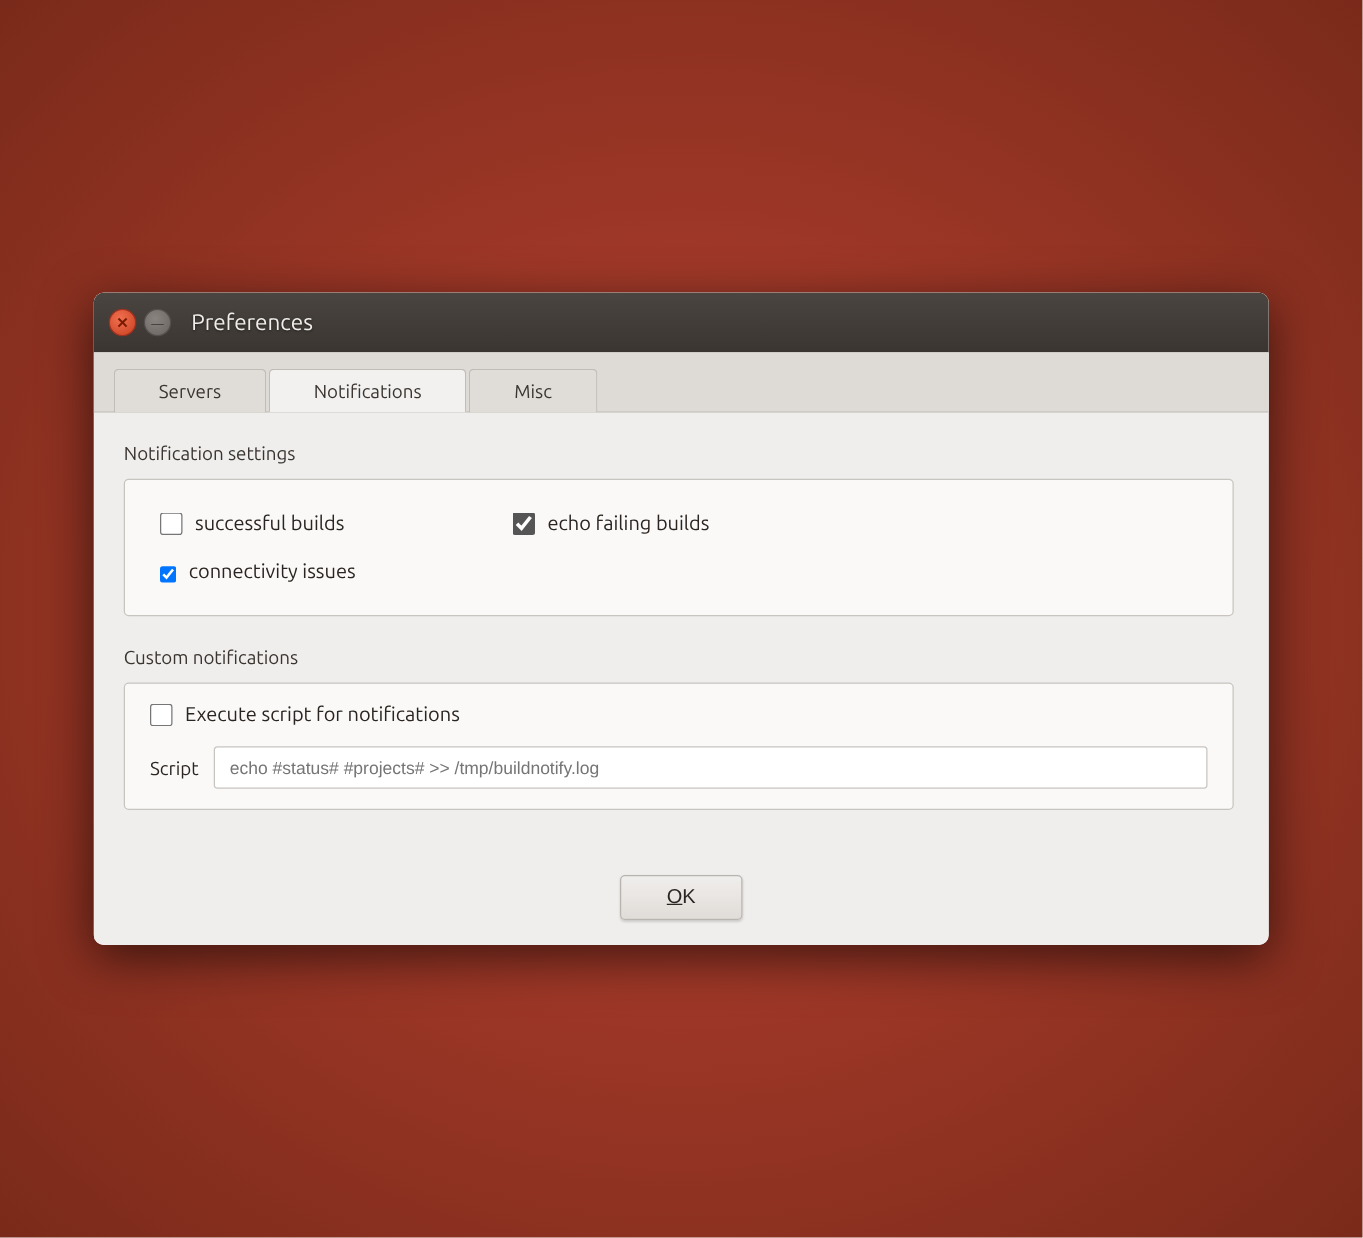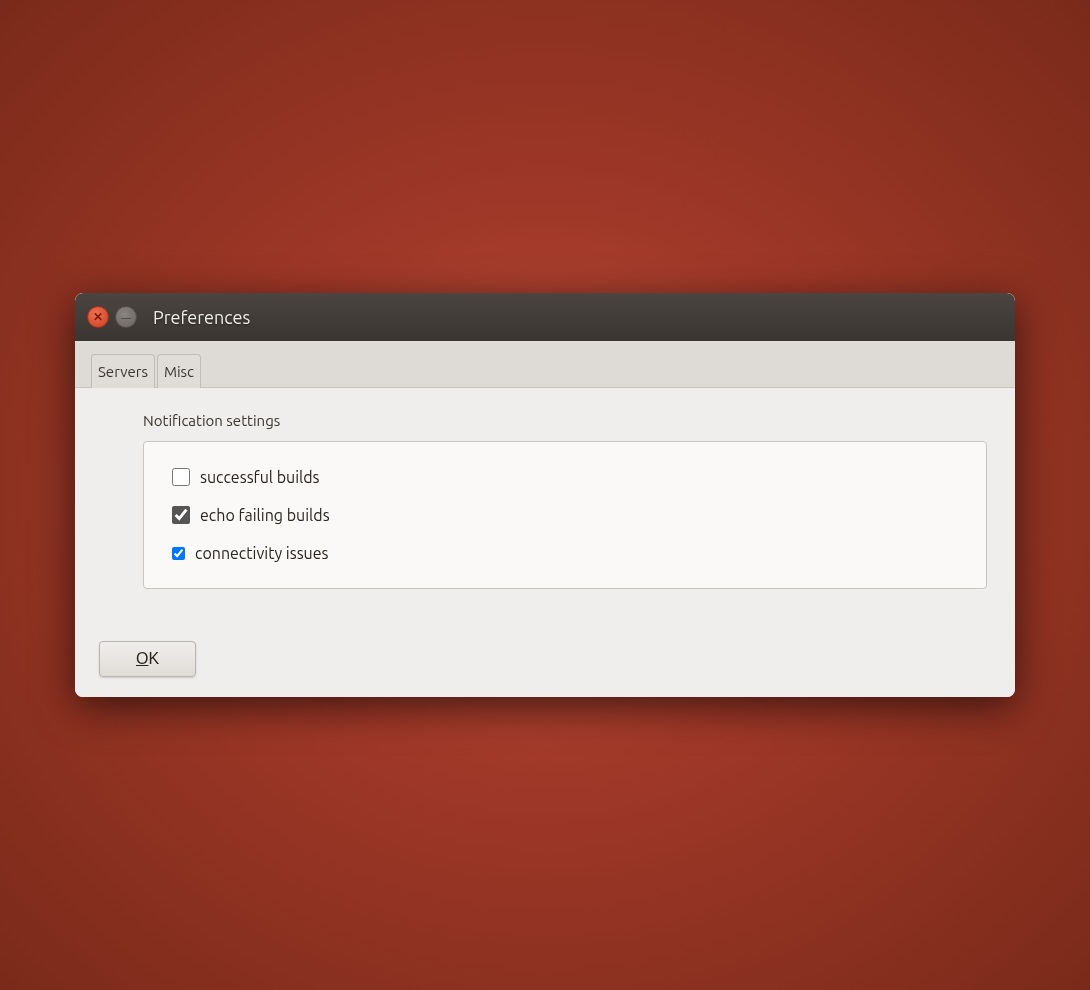--- a/index.html
+++ b/index.html
@@ -86,21 +86,21 @@
 
     .tabs {
       display: flex;
       padding: 12px 16px 0 16px;
       gap: 2px;
       background: #dedad6;
       border-bottom: 1px solid #c8c4c0;
     }
 
     .tab {
-      padding: 8px 6px;
+      padding: 8px 35px;
       border: 1px solid #c0bcb8;
       border-bottom: none;
       border-radius: 4px 4px 0 0;
       cursor: pointer;
       font-size: 15px;
       background: #e0dcd8;
       color: #3a3530;
       position: relative;
       bottom: -1px;
     }
@@ -108,21 +108,20 @@
     .tab.active {
       background: #f2f1f0;
       border-color: #c0bcb8;
       border-bottom: 1px solid #f2f1f0;
       z-index: 1;
       font-weight: normal;
     }
 
     .main-content {
       padding: 24px 28px 20px 24px;
-      margin-left: 44px;
     }
 
     .section {
       margin-bottom: 24px;
     }
 
     .section-title {
       font-size: 15px;
       color: #3a3530;
       margin-bottom: 12px;
@@ -130,21 +129,21 @@
 
     .section-box {
       background: #faf9f8;
       border: 1px solid #c8c4c0;
       border-radius: 4px;
       padding: 16px 20px;
     }
 
     .checkboxes-grid {
       display: grid;
-      grid-template-columns: 1fr;
+      grid-template-columns: 1fr 1fr 1fr;
       gap: 0;
     }
 
     .checkbox-row {
       display: flex;
       align-items: center;
       gap: 10px;
       padding: 10px 8px;
       font-size: 16px;
       color: #2a2520;
@@ -152,21 +151,21 @@
 
     .checkbox-row input[type="checkbox"] {
       width: 18px;
       height: 18px;
       cursor: pointer;
       accent-color: #555;
     }
 
     .checkbox-single {
       display: flex;
-      align-items: center;
+      align-items: flex-end;
       gap: 10px;
       padding: 10px 8px;
       font-size: 16px;
       color: #2a2520;
       grid-column: 1 / -1;
     }
 
     .custom-notifications-box {
       background: #faf9f8;
       border: 1px solid #c8c4c0;
@@ -207,21 +206,21 @@
       border-radius: 3px;
       padding: 8px 12px;
       font-size: 14px;
       color: #aaa;
       background: #fff;
       outline: none;
     }
 
     .footer {
       display: flex;
-      justify-content: flex-start;
+      justify-content: center;
       padding: 8px 24px 20px 24px;
     }
 
     .ok-button {
       padding: 8px 36px;
       font-size: 16px;
       background: linear-gradient(to bottom, #f0eeec, #e0dcd8);
       border: 1px solid #b8b4b0;
       border-radius: 4px;
       cursor: pointer;
@@ -243,20 +242,21 @@
       <div class="btn-close">✕</div>
       <div class="btn-minimize">—</div>
     </div>
     <span class="titlebar-title">Preferences</span>
   </div>
 
   <div class="content-area">
 
     <div class="tabs">
       <div class="tab">Servers</div>
+      <div class="tab active">Notifications</div>
       <div class="tab">Misc</div>
     </div>
 
     <div class="main-content">
 
       <div class="section">
         <div class="section-title">Notification settings</div>
         <div class="section-box">
           <div class="checkboxes-grid">
 
@@ -271,20 +271,33 @@
             </div>
 
             <div class="checkbox-single">
               <input type="checkbox" checked="" style="">
               <span>connectivity issues</span>
             </div>
           </div>
         </div>
       </div>
 
+      <div class="section">
+        <div class="section-title">Custom notifications</div>
+        <div class="custom-notifications-box">
+          <div class="execute-script-row">
+            <input type="checkbox" style="">
+            <span>Execute script for notifications</span>
+          </div>
+          <div class="script-row">
+            <span class="script-label">Script</span>
+            <input type="text" class="script-input" placeholder="echo #status# #projects# &gt;&gt; /tmp/buildnotify.log" style="">
+          </div>
+        </div>
+      </div>
 
     </div>
 
     <div class="footer">
       <button class="ok-button">
         <span class="ok-label"><u>O</u>K</span>
       </button>
     </div>
   </div>
 </div>

